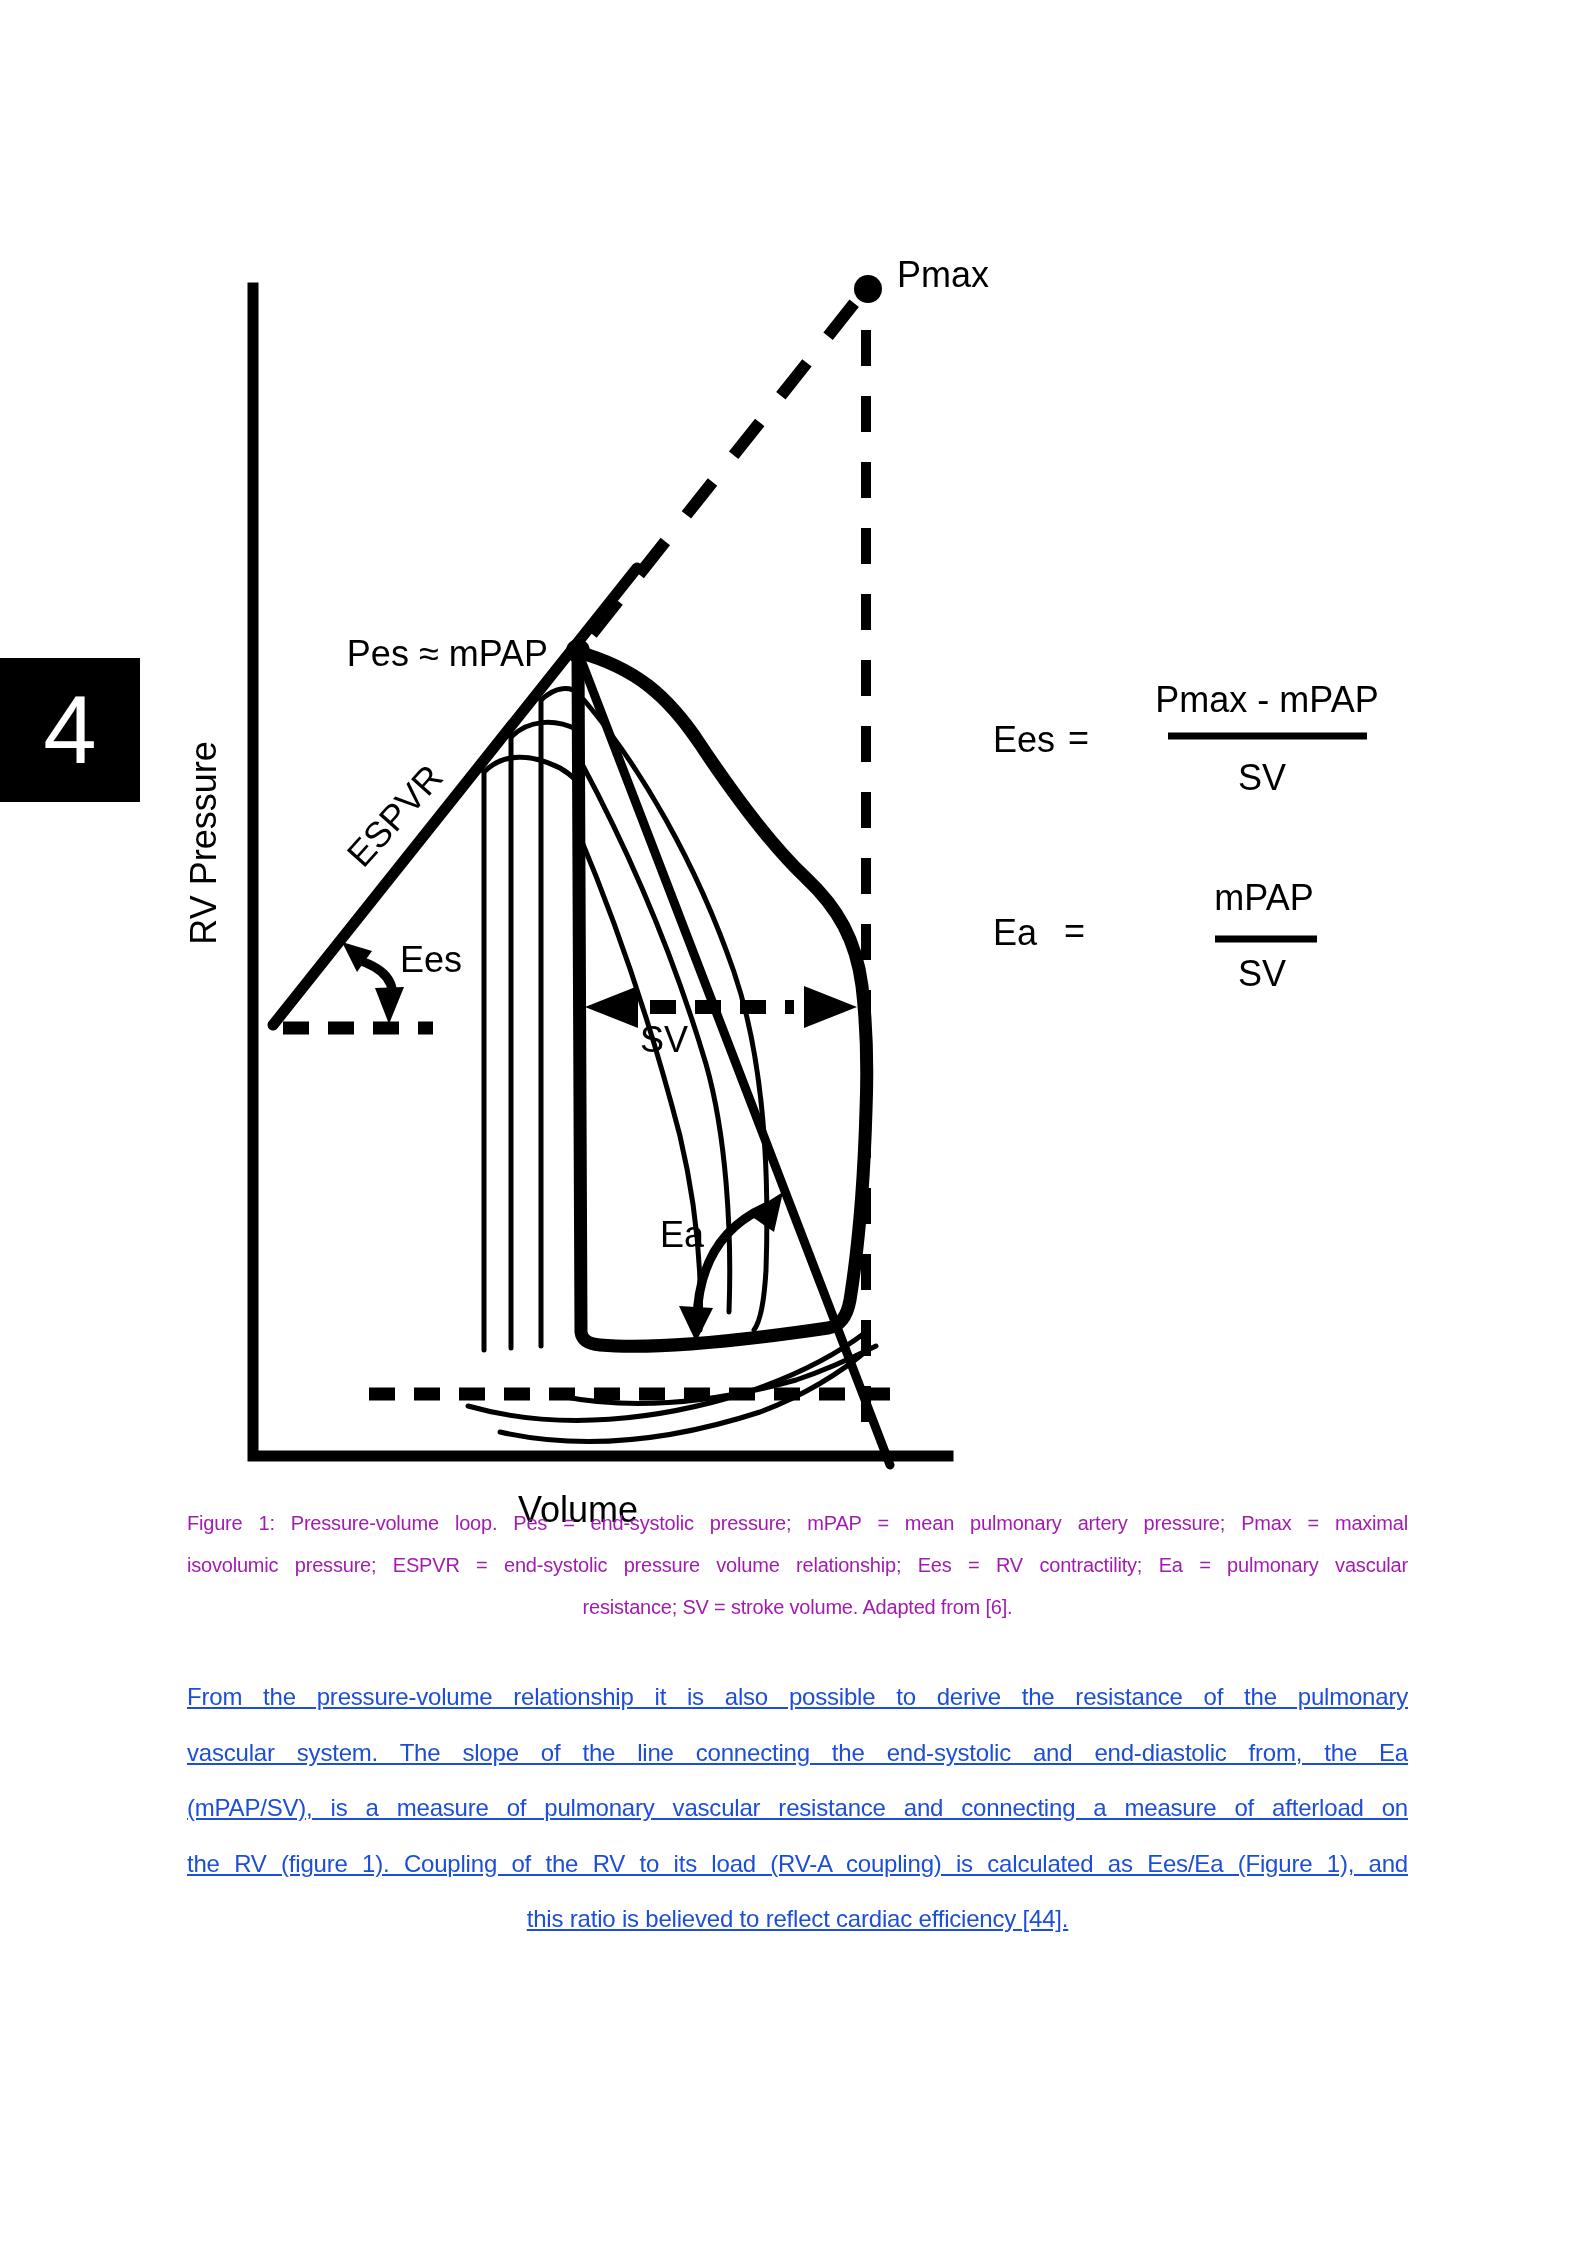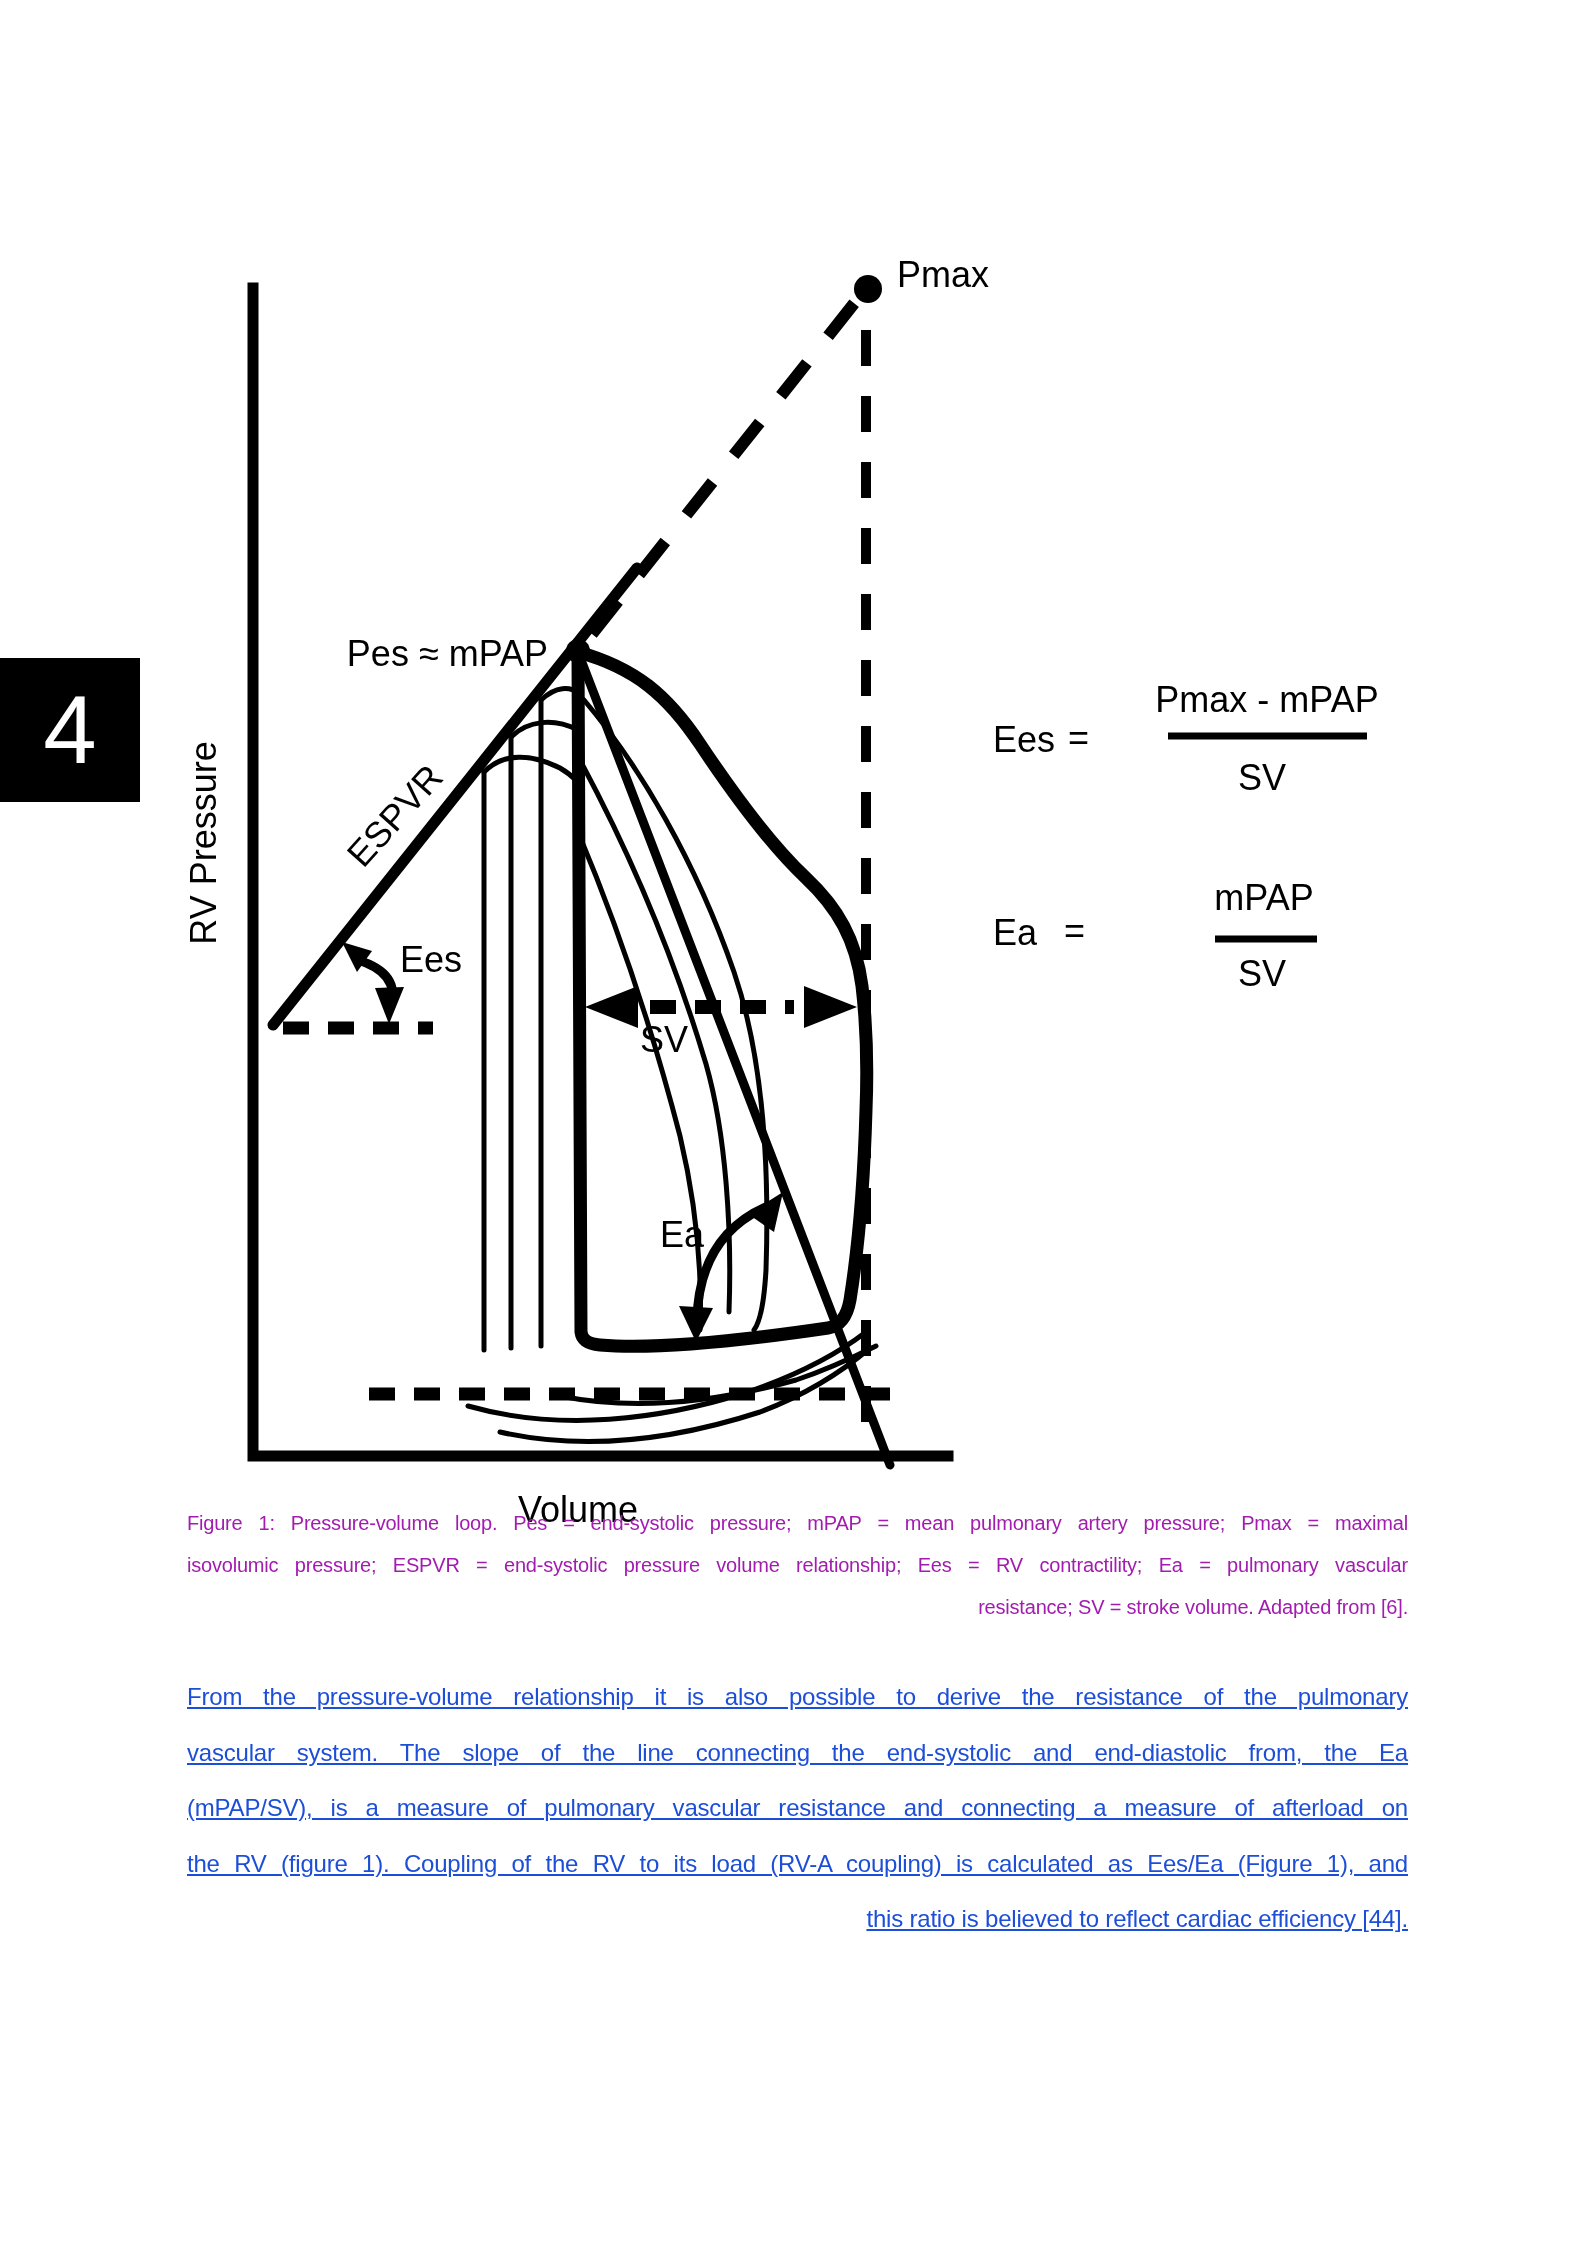--- a/index.html
+++ b/index.html
@@ -16,21 +16,21 @@
   svg text{font-family:"Liberation Sans",sans-serif;fill:#000000;}
   .caption{
     position:absolute;left:187px;top:1502px;width:1221px;
     font-size:20px;line-height:42px;color:#a21caf;letter-spacing:-0.2px;
   }
   .para{
     position:absolute;left:187px;top:1669px;width:1221px;
     font-size:24px;line-height:55.5px;color:#1d4ed8;letter-spacing:-0.2px;text-decoration:underline;
   }
   .jline{text-align:justify;text-align-last:justify;text-justify:inter-word;}
-  .lastline{text-align:right;}
+  .lastline{text-align:center;}
 </style>
 </head>
 <body>
 
 <div class="chapter-tab" style="background:#000000;color:#ffffff;">
   <span>4</span>
 </div>
 
 <svg class="fig" width="1594" height="1560" viewBox="0 0 1594 1560" xmlns="http://www.w3.org/2000/svg">
 

